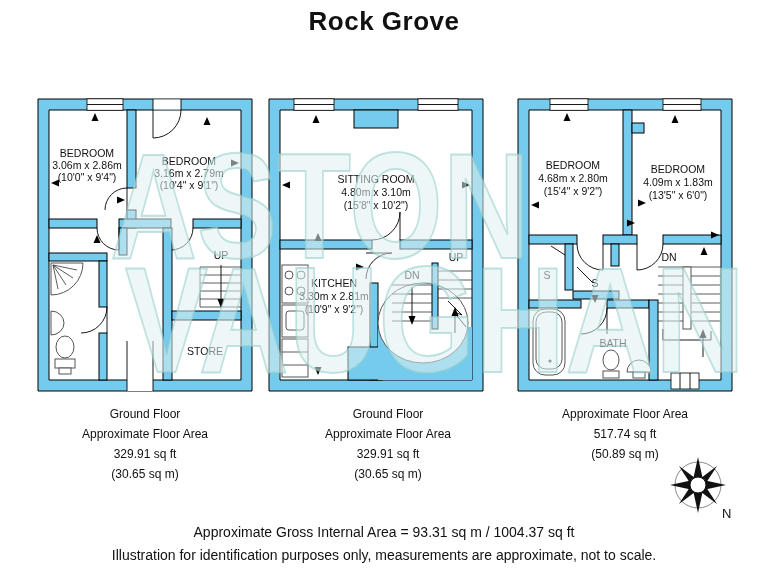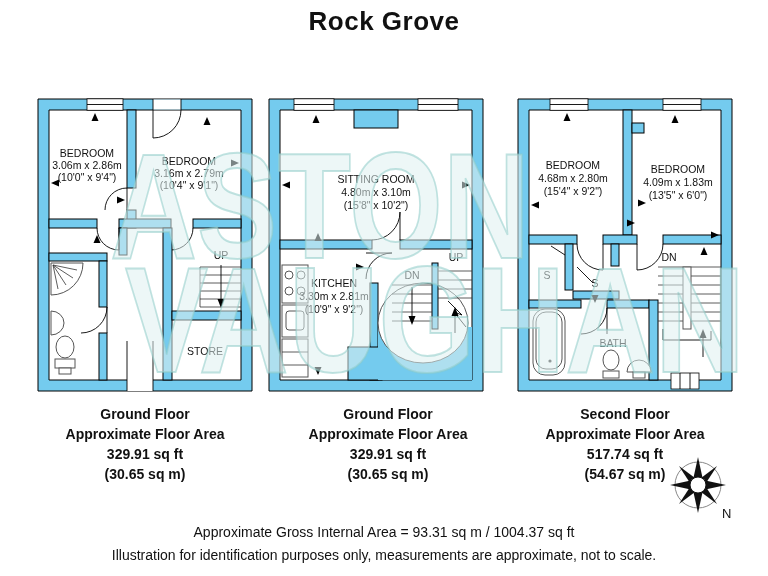--- a/index.html
+++ b/index.html
@@ -2,21 +2,21 @@
 <html><head>
 <meta charset="utf-8">
 <style>
   html,body{margin:0;padding:0;background:#fff;}
   #stage{position:relative;width:768px;height:576px;background:#ffffff;overflow:hidden;
          font-family:"Liberation Sans",sans-serif;color:#111;border-radius:8px;}
   .title{position:absolute;top:6px;left:0;width:768px;text-align:center;
          font-size:26px;font-weight:bold;letter-spacing:.5px;}
   .plan{position:absolute;top:95px;}
   .caption{position:absolute;top:404px;width:220px;text-align:center;
-           font-size:14px;line-height:20px;font-weight:bold;}
+           font-size:12px;line-height:20px;}
   .footer{position:absolute;left:0;width:768px;text-align:center;font-size:14px;line-height:22px;}
   .wall{fill:#74CBEE;stroke:#000;stroke-width:1;}
   .wallq{fill:#74CBEE;stroke:none;}
   .thin{fill:none;stroke:#000;stroke-width:0.9;}
   .fix{fill:#ffffff;stroke:#555;stroke-width:1;}
   .tread{stroke:#333;stroke-width:0.8;fill:none;}
   .arrow{fill:#000;stroke:none;}
   .rlabel{font-family:"Liberation Sans",sans-serif;font-size:10.5px;fill:#111;text-anchor:middle;}
   .wm{pointer-events:none;position:absolute;left:0;top:0;z-index:6;}
   .wm text{font-family:"Liberation Sans",sans-serif;font-weight:bold;
@@ -306,24 +306,23 @@
     <div>329.91 sq ft</div>
     <div>(30.65 sq m)</div>
   </div>
   <div class="caption" style="left:278px">
     <div>Ground Floor</div>
     <div>Approximate Floor Area</div>
     <div>329.91 sq ft</div>
     <div>(30.65 sq m)</div>
   </div>
   <div class="caption" style="left:515px">
-    <div>Second Floor</div>
     <div>Approximate Floor Area</div>
     <div>517.74 sq ft</div>
-    <div>(54.67 sq m)</div>
+    <div>(50.89 sq m)</div>
   </div>
 
   <div style="position:absolute;left:662px;top:452px;">
     <svg width="76" height="78" viewBox="0 0 76 78">
       <circle cx="36" cy="33" r="23" fill="none" stroke="#888" stroke-width="1"></circle>
       <g fill="#111">
         <polygon points="36,5 41,28 31,28"></polygon>
         <polygon points="36,61 41,38 31,38"></polygon>
         <polygon points="8,33 31,28 31,38"></polygon>
         <polygon points="64,33 41,28 41,38"></polygon>

